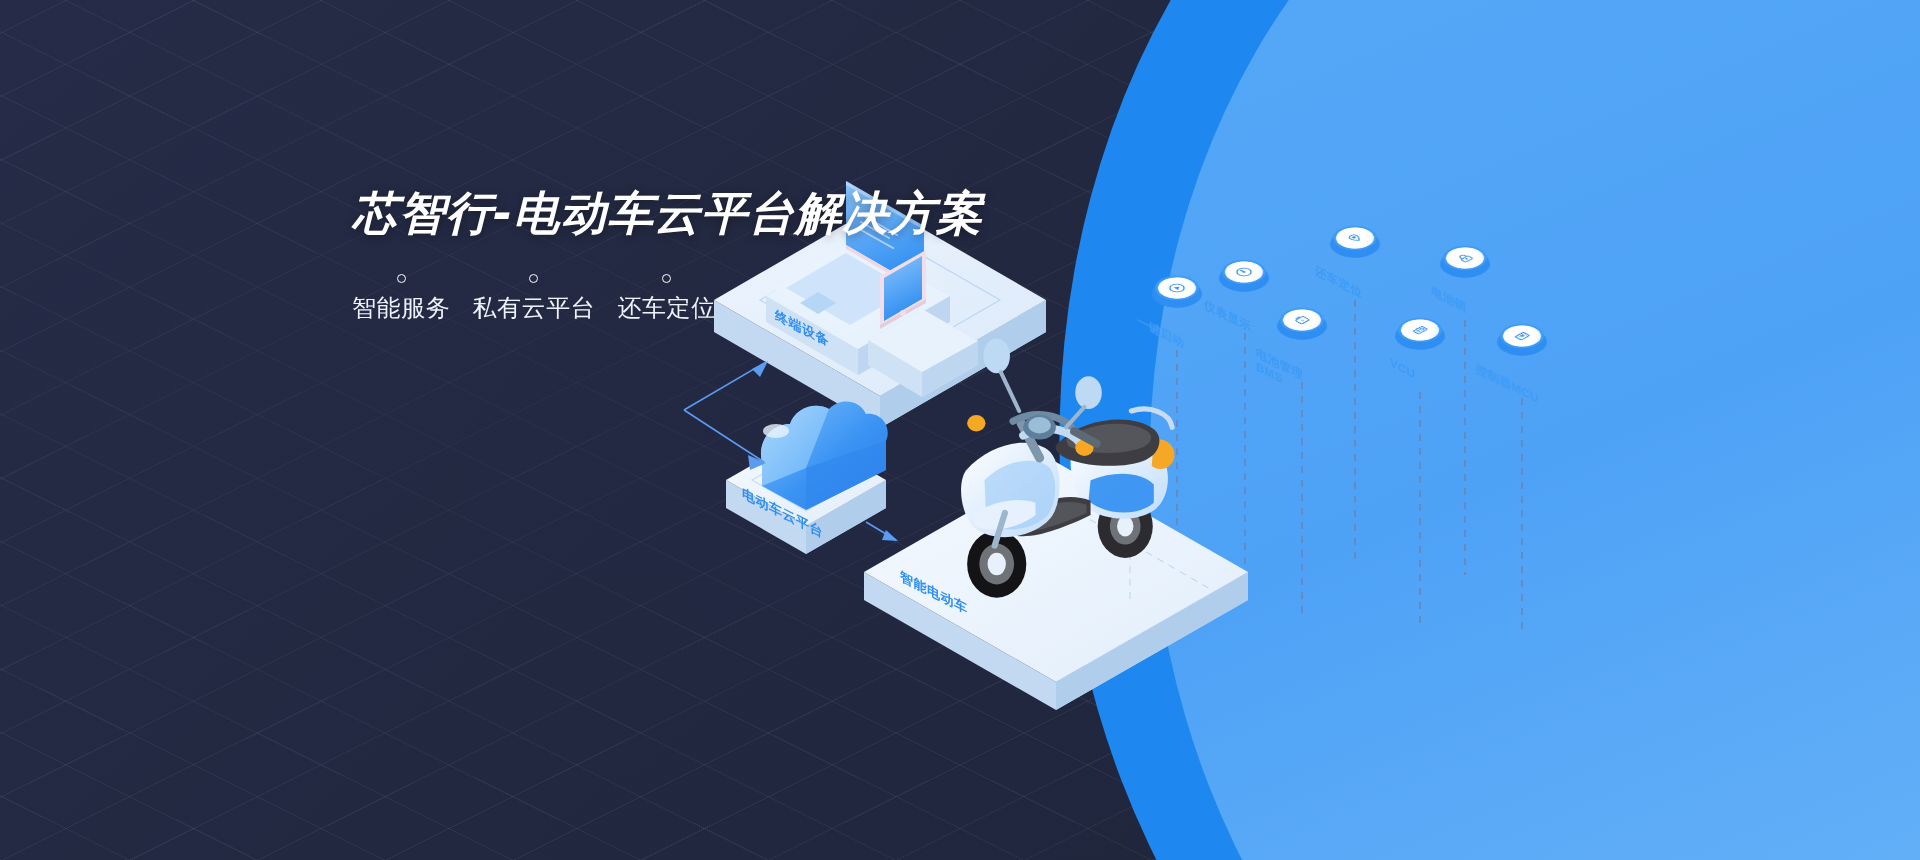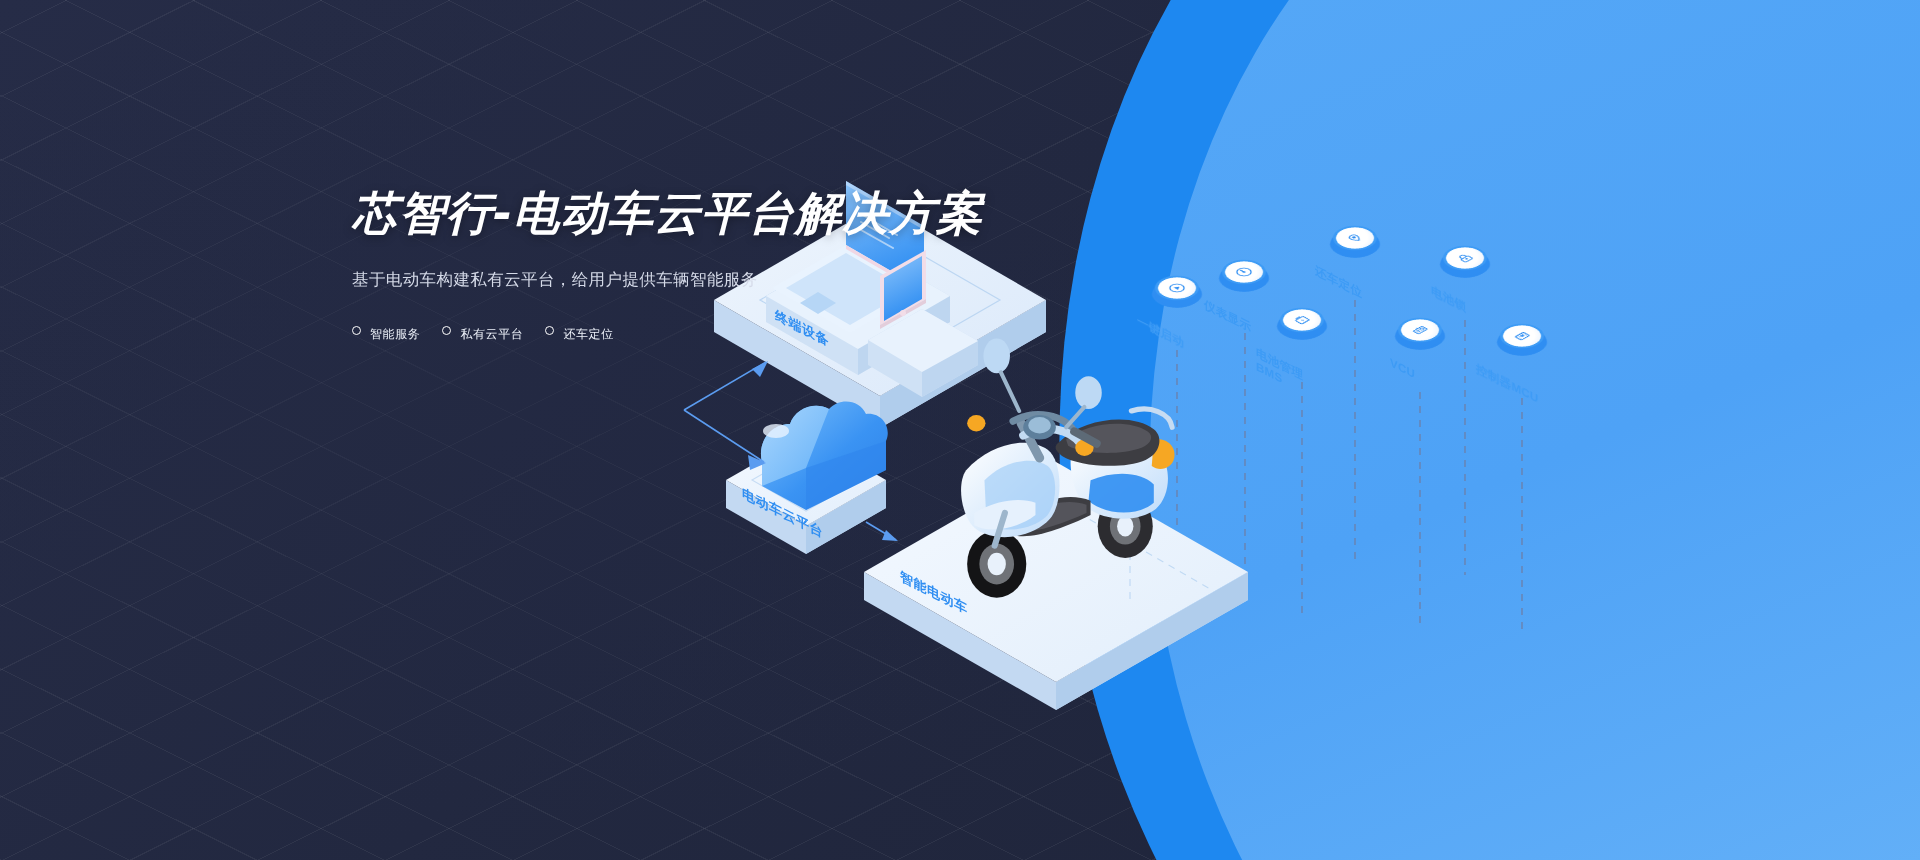--- a/index.html
+++ b/index.html
@@ -78,22 +78,22 @@
     letter-spacing:.4px;
   }
   .tags {
     margin-top:34px;
     display:flex;
     align-items:center;
     gap:22px;
     white-space:nowrap;
   }
   .tag {
-    display:flex; align-items:flex-start; gap:9px;
-    font-size:12px; color:#eef2fa; letter-spacing:.6px;
+    display:flex; align-items:center; gap:9px;
+    font-size:24px; color:#eef2fa; letter-spacing:.6px;flex-direction:column;
   }
   .tag .dot {
     width:9px; height:9px; border-radius:50%;
     border:1.6px solid #ffffff; background:transparent;
     display:inline-block; flex:none;
   }
 
   
   .iso { position:absolute; left:0; top:0; width:1920px; height:860px;
          pointer-events:none; }
@@ -438,21 +438,20 @@
         </svg>
       </div>
     </div>
     <div class="blabel" style="left:-24px; top:48px;">控制器MCU</div>
   </div>
 
   <div class="copy">
     <h1 class="headline">芯智行-电动车云平台解决方案</h1>
 
     <div class="subcopy">
-      <div>基于电动车构建私有云平台，给用户提供车辆智能服务</div>
     </div>
 
     <div class="tags">
       <div class="tag">
         <span class="dot"></span>
         <span>智能服务</span>
       </div>
       <div class="tag">
         <span class="dot"></span>
         <span>私有云平台</span>

